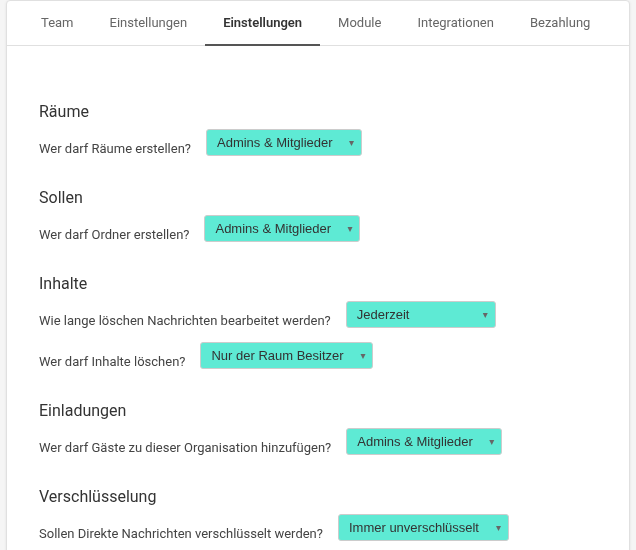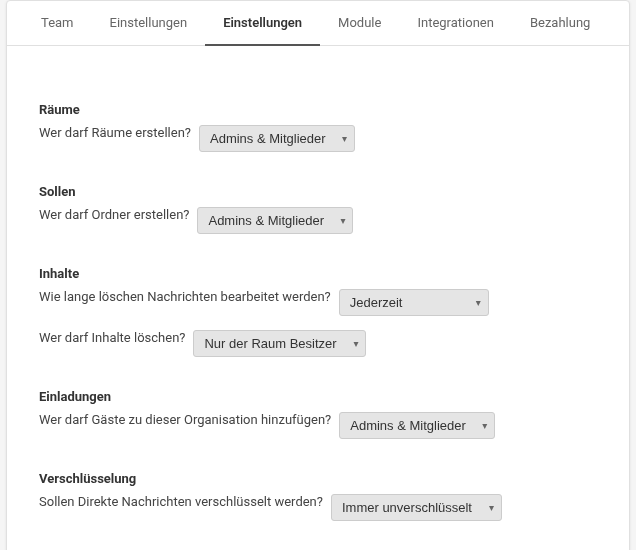--- a/index.html
+++ b/index.html
@@ -38,46 +38,46 @@
       font-weight: 600;
       border-bottom: 2px solid #555;
     }
     .content {
       padding: 24px 32px;
     }
     .section {
       margin-bottom: 20px;
     }
     .section-title {
-      font-size: 13px;
-      font-weight: 700;
+      font-size: 16px;
+      font-weight: 400;
       color: #333;
       margin-bottom: 8px;
       margin-top: 32px;
     }
     .field-row {
       display: flex;
-      align-items: flex-start;
+      align-items: flex-end;
       margin-bottom: 14px;
-      gap: 8px;
+      gap: 15px;
     }
     .field-label {
       font-size: 13px;
       color: #444;
       flex: 0 0 auto;
     }
     .select-wrapper {
       position: relative;
       display: inline-flex;
       align-items: center;
     }
     select {
       appearance: none;
       -webkit-appearance: none;
-      background: #e5e5e5;
+      background: #5eead4;
       border: 1px solid #ccc;
       border-radius: 3px;
       padding: 5px 28px 5px 10px;
       font-size: 13px;
       color: #333;
       cursor: pointer;
       outline: none;
       min-width: 150px;
     }
     .select-arrow {

